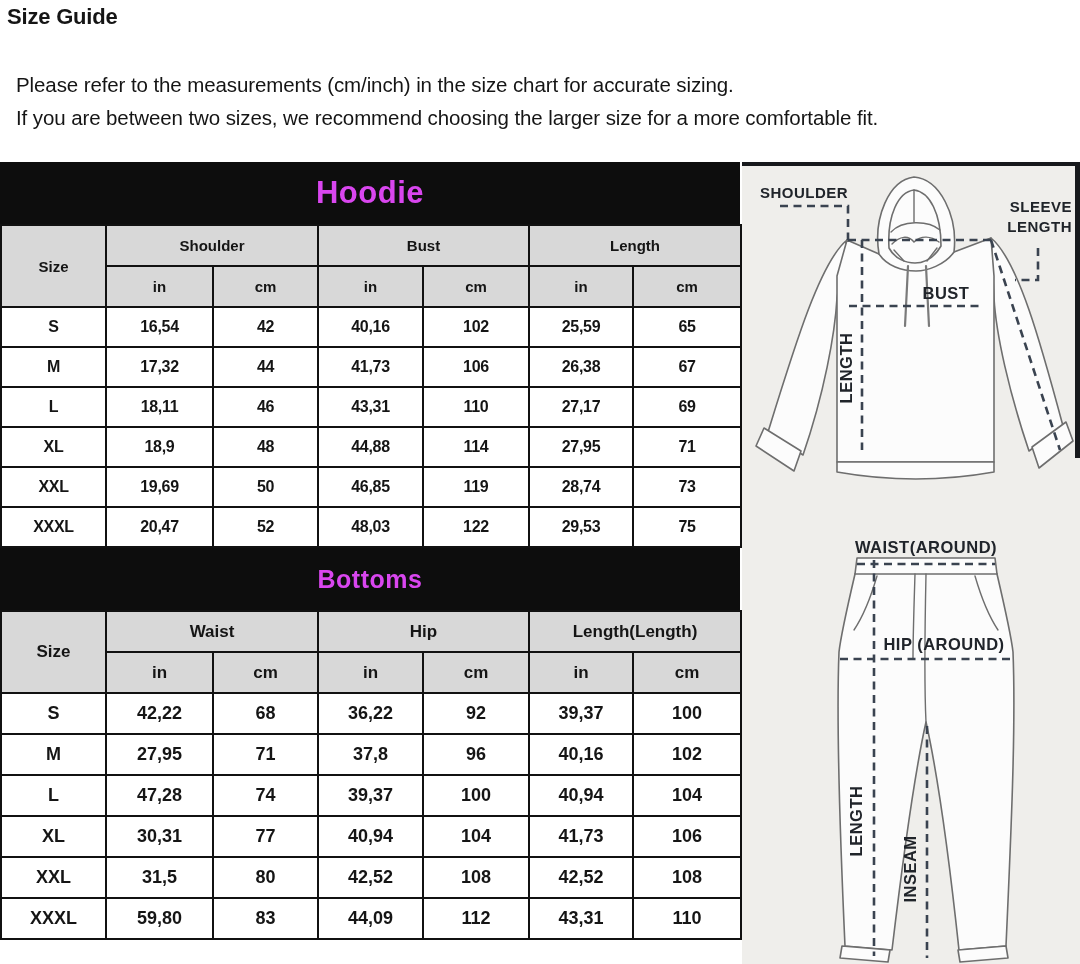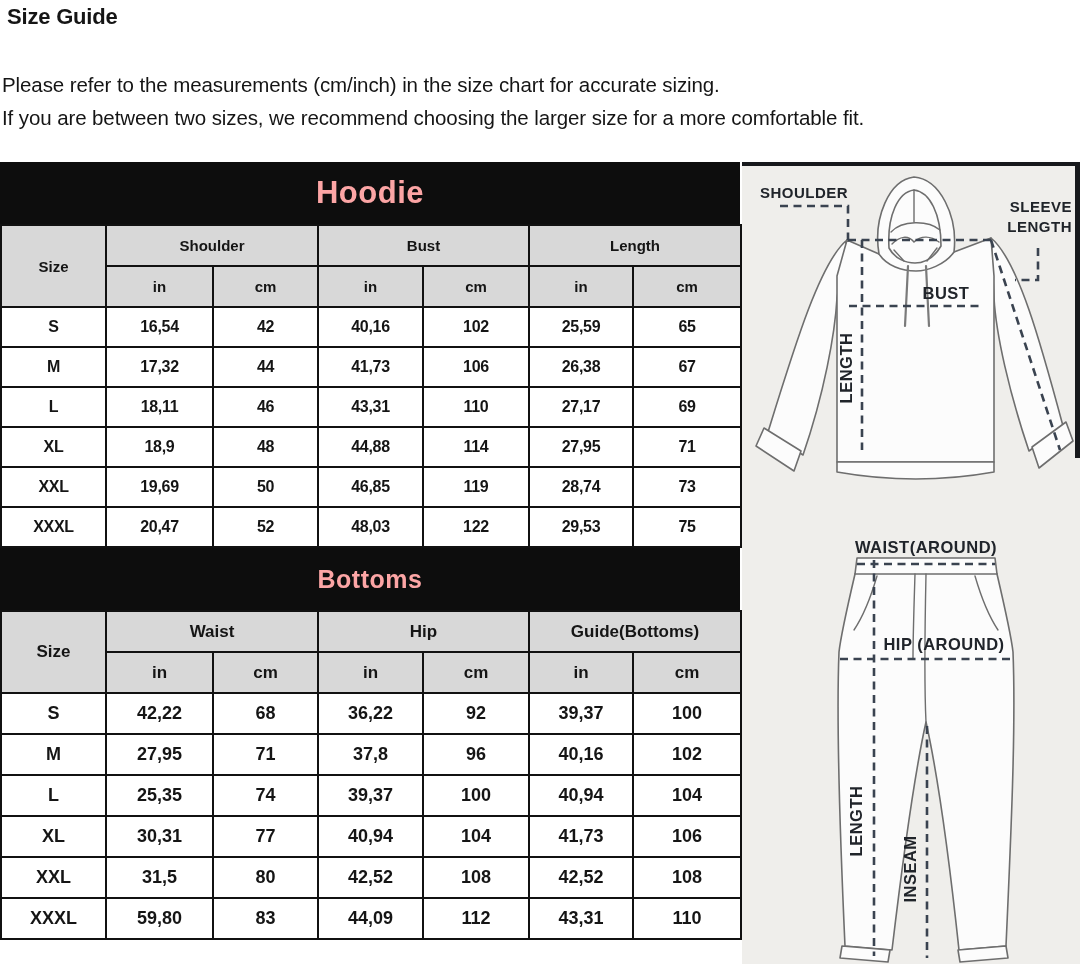--- a/index.html
+++ b/index.html
@@ -8,26 +8,26 @@
   }
   *{box-sizing:border-box}
   html,body{margin:0;padding:0}
   body{
     width:1080px;height:964px;background:#fff;color:var(--text);
     font-family:"Liberation Sans","DejaVu Sans",sans-serif;overflow:hidden;
   }
   .page{position:relative;width:1080px;height:916px}
 
   .page-title{position:absolute;left:7px;top:4px;margin:0;font-size:22px;font-weight:bold;letter-spacing:-0.2px}
-  .intro{position:absolute;left:2px;top:68px;margin:0;font-size:20.5px;line-height:33px;letter-spacing:-0.1px}
+  .intro{position:absolute;left:16px;top:68px;margin:0;font-size:20.5px;line-height:33px;letter-spacing:-0.1px}
   .intro span{display:block}
 
   .tables{position:absolute;left:0;top:162px;width:740px}
   .band{
-    height:62px;background:var(--band);color:#fca5a5;display:flex;
+    height:62px;background:var(--band);color:#d946ef;display:flex;
     align-items:center;justify-content:center;font-weight:bold;
   }
   .hoodie .band{font-size:31px;letter-spacing:0.5px}
   .bottoms .band{font-size:25px;letter-spacing:0.5px}
 
   table{width:740px;border-collapse:collapse;table-layout:fixed;text-align:center}
   th,td{border:2px solid var(--border);padding:0;font-weight:bold;overflow:hidden;white-space:nowrap}
   thead th{background:var(--header-bg)}
   thead tr{height:41px}
   tbody tr{height:40px}
@@ -164,21 +164,21 @@
           <col style="width:105px">
             <col style="width:106px">
             <col style="width:104px">
             <col style="width:108px">
         </colgroup>
         <thead>
           <tr>
             <th rowspan="2">Size</th>
             <th colspan="2">Waist</th>
             <th colspan="2">Hip</th>
-            <th colspan="2">Guide(Bottoms)</th>
+            <th colspan="2">Length(Length)</th>
           </tr>
           <tr>
             <th>in</th>
             <th>cm</th>
             <th>in</th>
             <th>cm</th>
             <th>in</th>
             <th>cm</th>
           </tr>
         </thead>
@@ -196,21 +196,21 @@
               <th>M</th>
               <td>27,95</td>
               <td>71</td>
               <td>37,8</td>
               <td>96</td>
               <td>40,16</td>
               <td>102</td>
             </tr>
             <tr>
               <th>L</th>
-              <td>25,35</td>
+              <td>47,28</td>
               <td>74</td>
               <td>39,37</td>
               <td>100</td>
               <td>40,94</td>
               <td>104</td>
             </tr>
             <tr>
               <th>XL</th>
               <td>30,31</td>
               <td>77</td>

